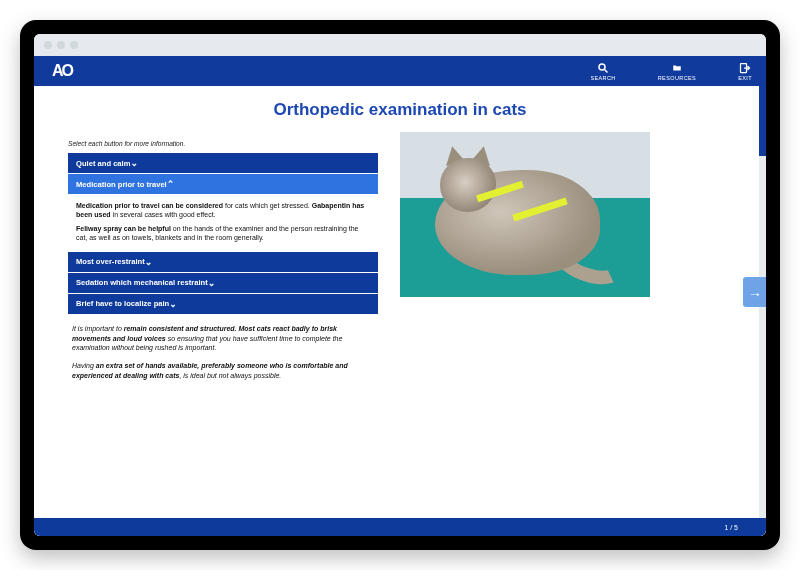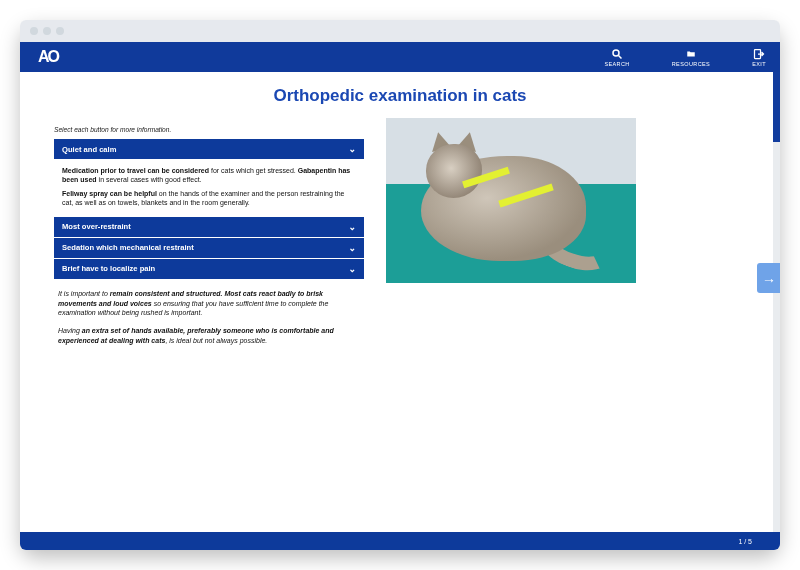--- a/index.html
+++ b/index.html
@@ -10,20 +10,21 @@
     align-items: center;
     justify-content: center;
     width: 800px;
     height: 570px;
   }
   .device-frame {
     width: 760px;
     height: 530px;
     background: #000;
     border-radius: 16px;
+    padding: 14px;
     box-shadow: 0 8px 20px rgba(0,0,0,0.25);
   }
   .browser {
     width: 100%;
     height: 100%;
     background: #fff;
     border-radius: 6px;
     overflow: hidden;
     display: flex;
     flex-direction: column;
@@ -111,21 +112,21 @@
   .intro { font-size: 7.2px; line-height: 1.35; margin-bottom: 7px; color:#111; }
   .intro .bold { font-weight: 700; }
   .instr { font-size: 6.6px; font-style: italic; color:#222; margin: 8px 0 6px; }
   .acc-item {
     background: #0d3a9b;
     color: #fff;
     font-size: 7.6px;
     font-weight: 600;
     padding: 5px 8px;
     display: flex;
-    justify-content: space-between;
+    justify-content: flex-start;
     align-items: center;
     margin-bottom: 1px;
     cursor: pointer;
   }
   .acc-item.open {
     background: #2f73e0;
   }
   .chev { font-size: 9px; }
   .acc-body {
     background: #fff;
@@ -259,20 +260,24 @@
         <div class="cols">
           <div class="col-left">
 
             <p class="instr">Select each button for more information.</p>
 
             <div class="acc-item">
               <span>Quiet and calm</span>
               <span class="chev">⌄</span>
             </div>
 
+            <div class="acc-item open">
+              <span>Medication prior to travel</span>
+              <span class="chev">⌃</span>
+            </div>
             <div class="acc-body">
               <p>
                 <span class="b">Medication prior to travel can be considered</span><span> for cats which get stressed. </span><span class="b">Gabapentin has been used</span><span> in several cases with good effect.</span>
               </p>
               <p style="margin-top:4px">
                 <span class="b">Feliway spray can be helpful</span><span> on the hands of the examiner and the person restraining the cat, as well as on towels, blankets and in the room generally.</span>
               </p>
             </div>
 
             <div class="acc-item">

